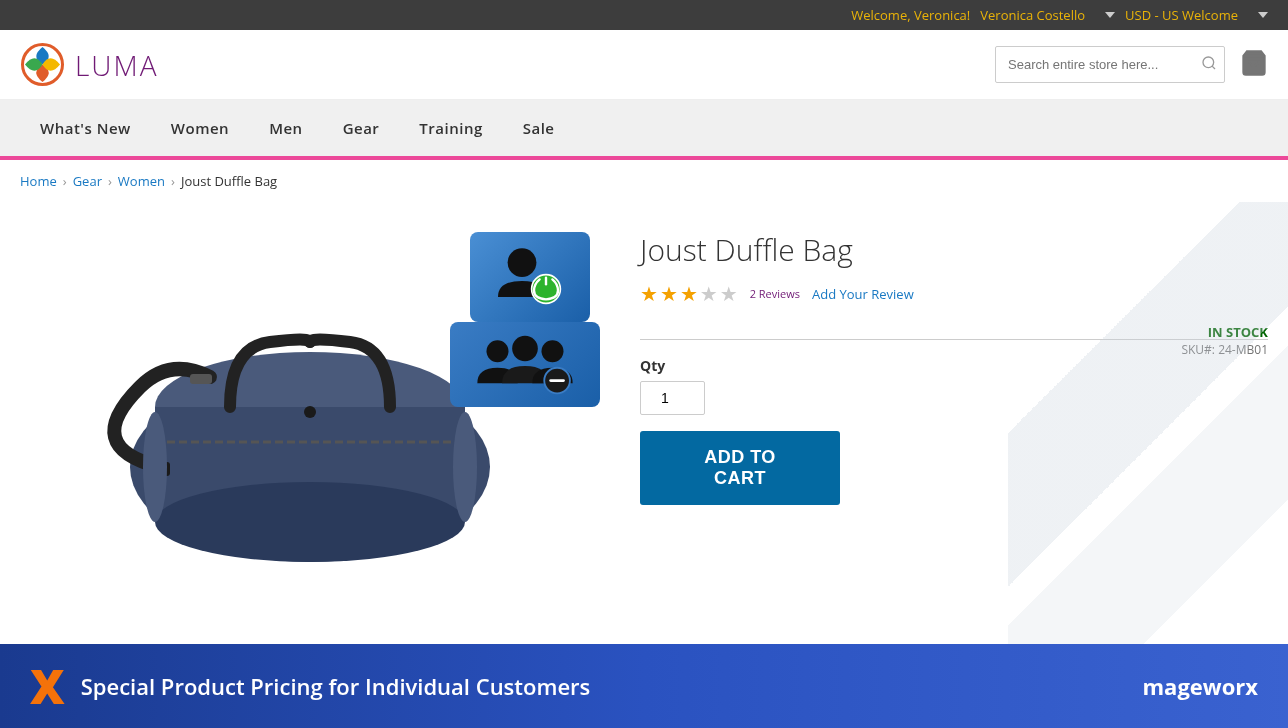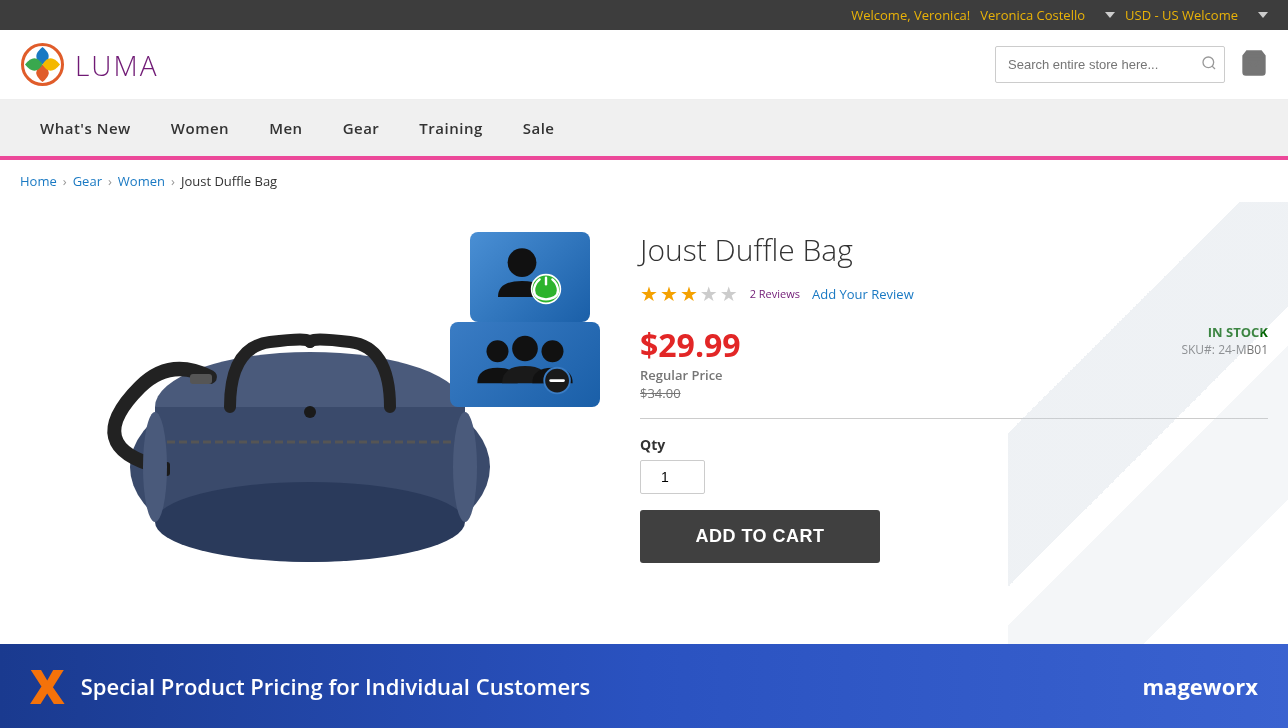--- a/index.html
+++ b/index.html
@@ -222,29 +222,29 @@
       width: 65px;
       padding: 8px 12px;
       border: 1px solid #ccc;
       font-size: 14px;
       text-align: center;
       border-radius: 2px;
     }
 
     
     .add-to-cart-btn {
-      background: #404040;
+      background: #0369a1;
       color: #fff;
       border: none;
       padding: 16px 40px;
       font-size: 18px;
       font-weight: 700;
       border-radius: 3px;
       cursor: pointer;
-      width: 240px;
+      width: 200px;
       text-transform: uppercase;
       letter-spacing: 0.5px;
     }
 
     
     .bottom-banner {
       background: linear-gradient(90deg, #1a3a8f, #2a52c0, #3a62d0);
       display: flex;
       align-items: center;
       justify-content: space-between;
@@ -404,27 +404,20 @@
         <span class="star filled">★</span>
         <span class="star filled">★</span>
         <span class="star empty">★</span>
         <span class="star empty">★</span>
       </div>
       <a href="#" class="reviews-link">2 Reviews</a>
       <a href="#" class="add-review-link">Add Your Review</a>
     </div>
 
     <div class="price-section">
-      <div>
-        <div class="sale-price">$29.99</div>
-        <div class="regular-price-block">
-          <span class="label">Regular Price</span>
-          <span class="old-price">$34.00</span>
-        </div>
-      </div>
       <div class="stock-info">
         <div class="in-stock">IN STOCK</div>
         <div class="sku-label">
           <span>SKU#:</span>
           <span>24-MB01</span>
         </div>
       </div>
     </div>
 
     <hr class="divider">

